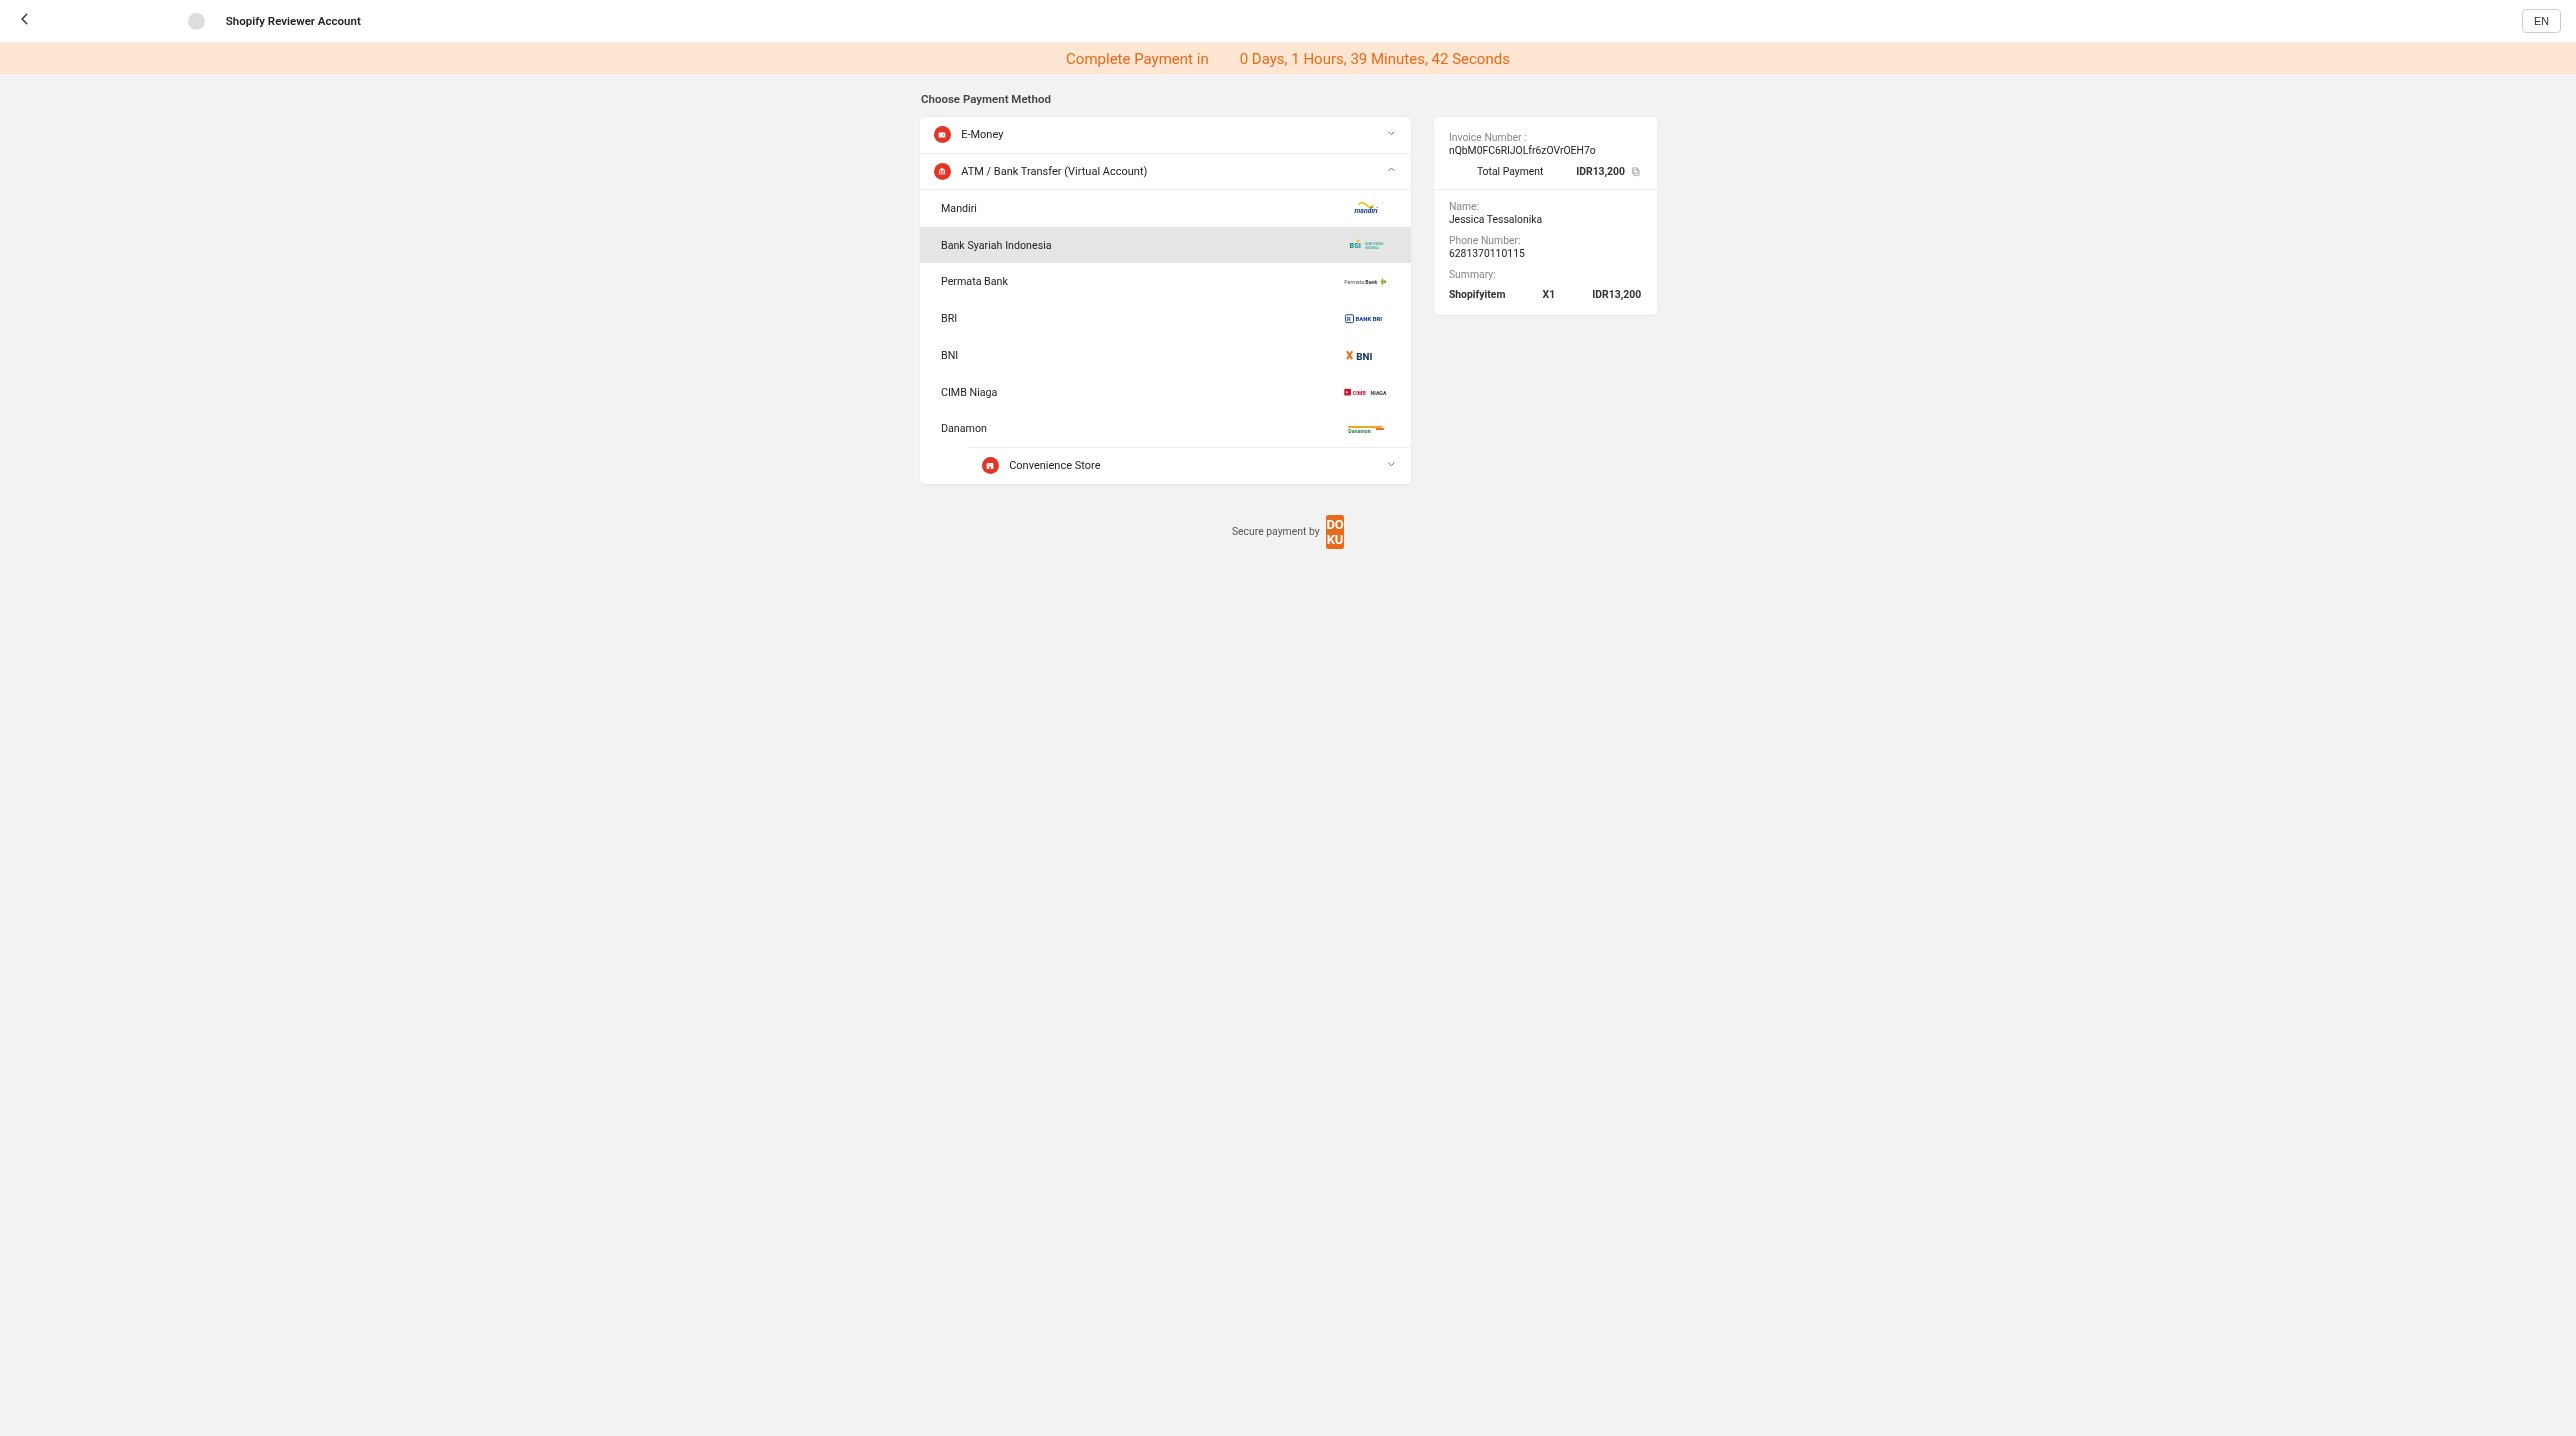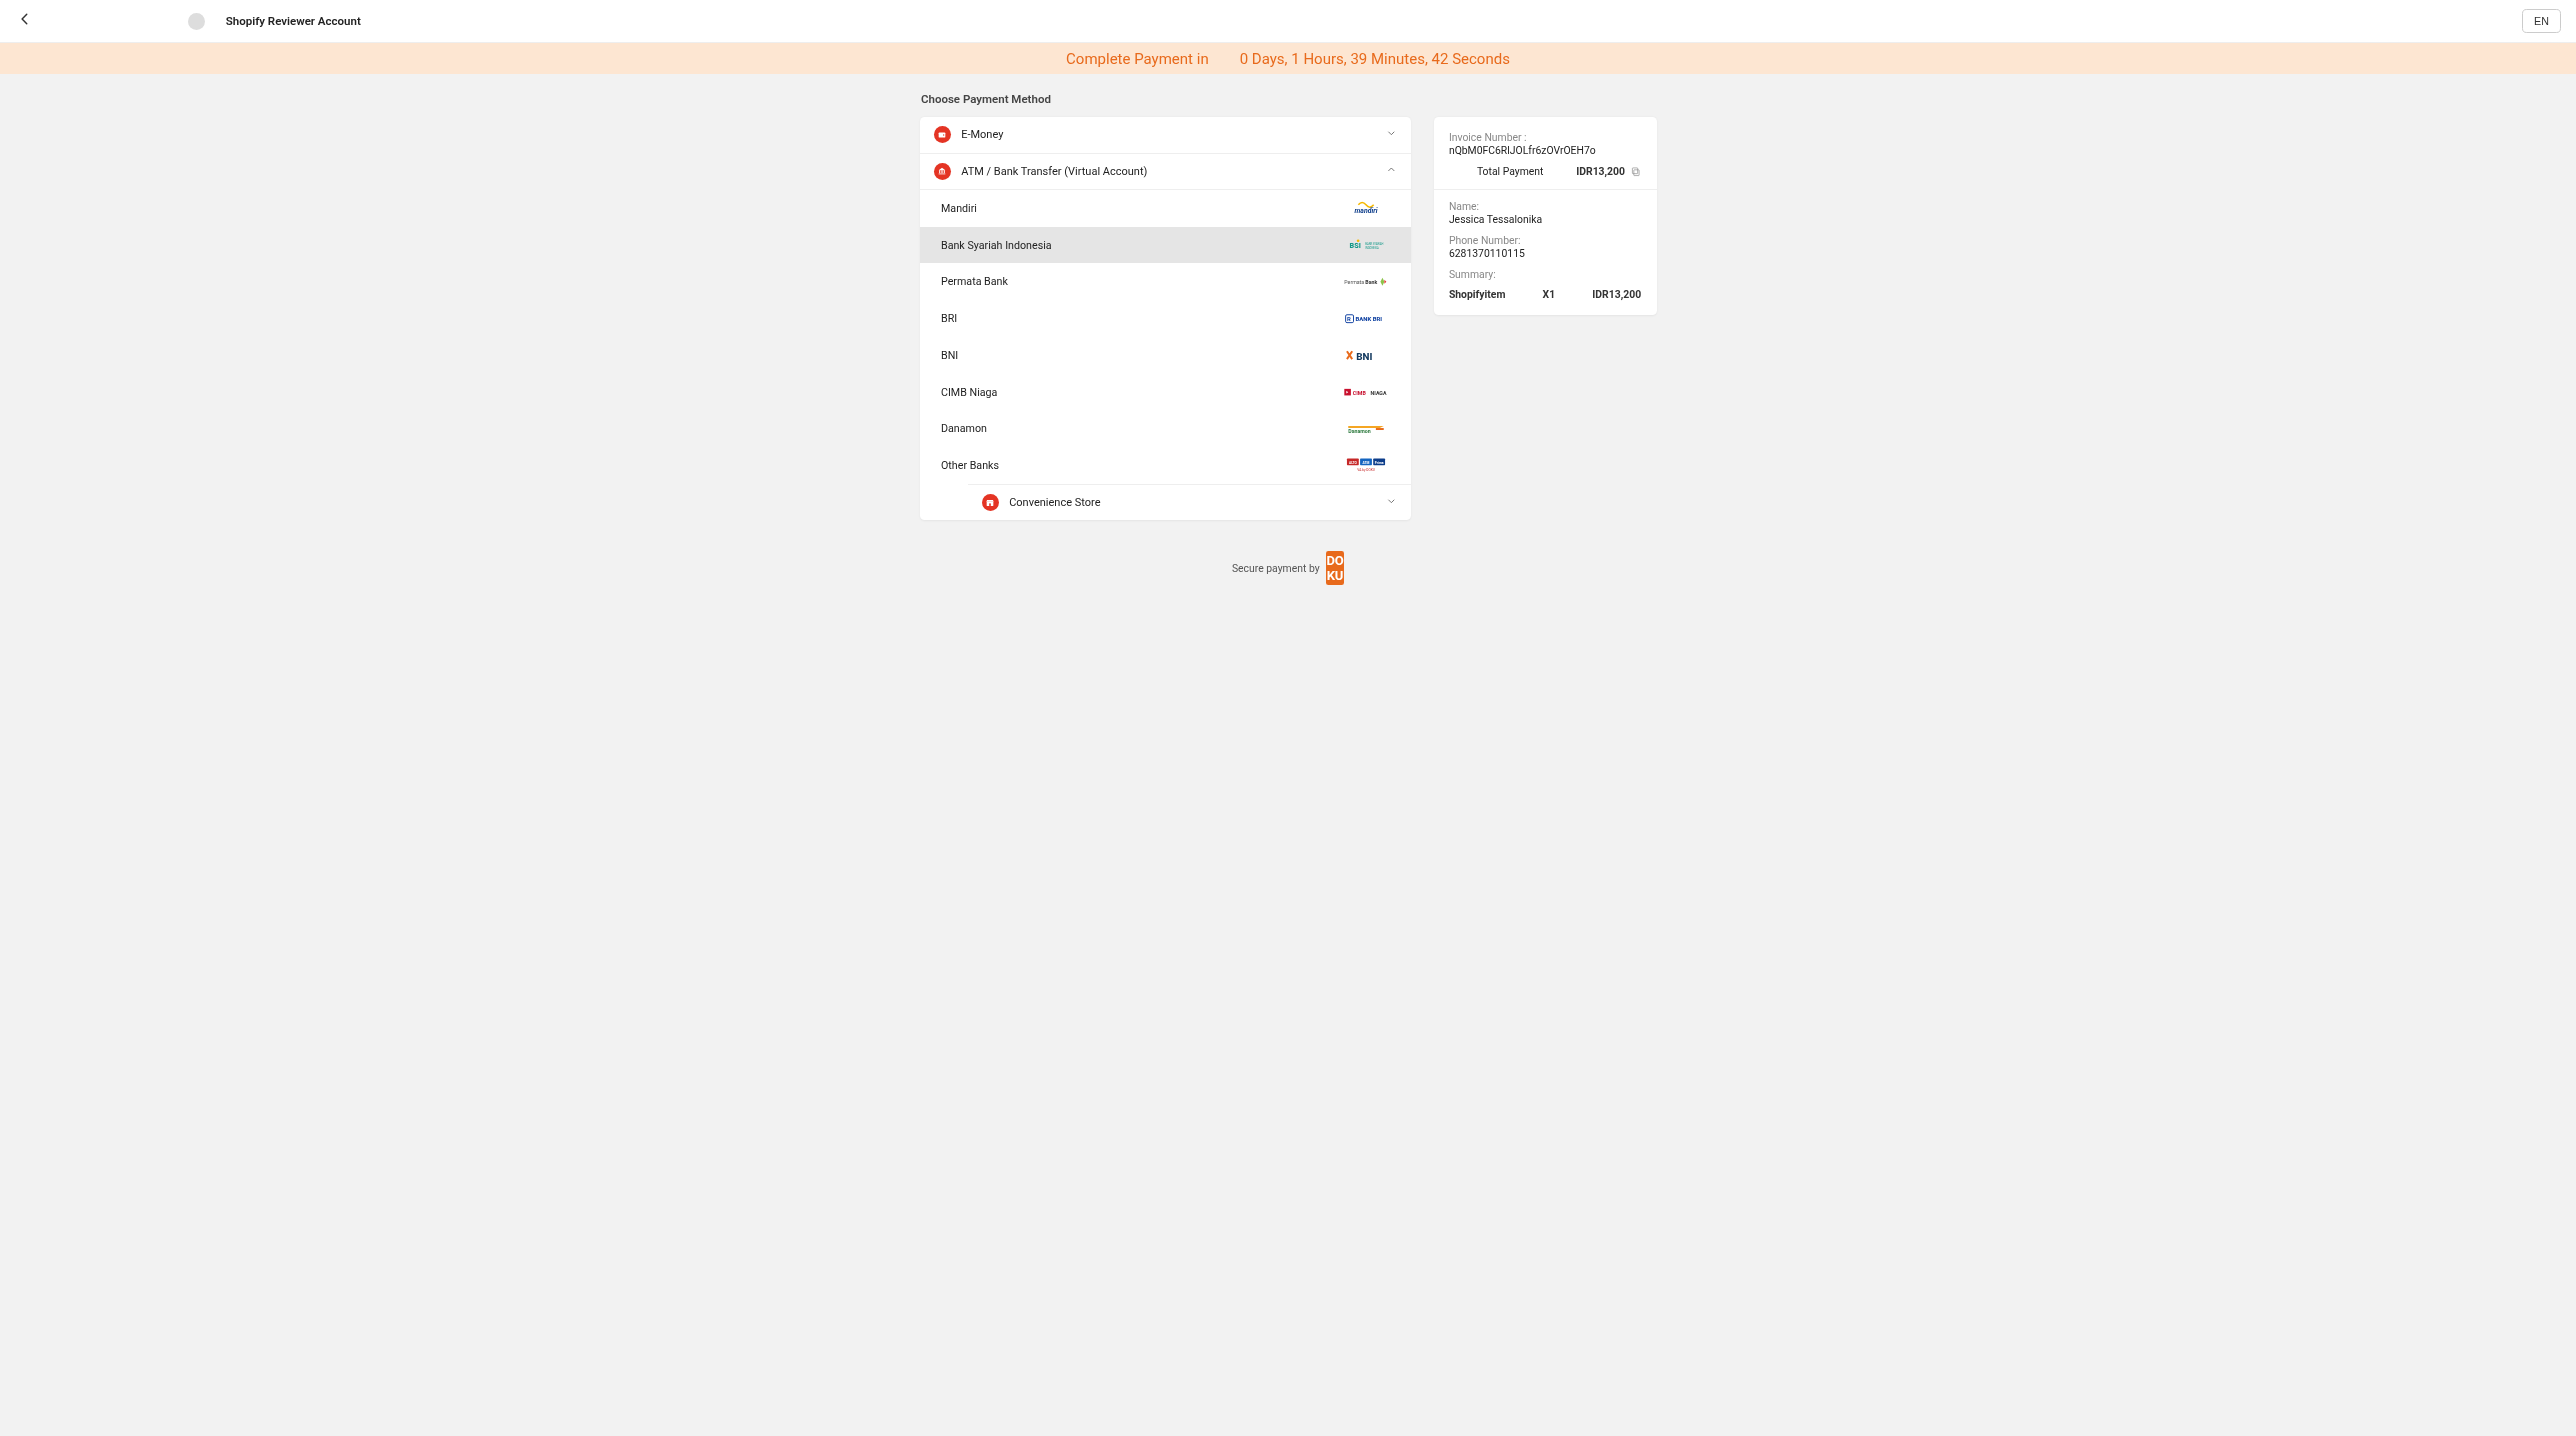--- a/index.html
+++ b/index.html
@@ -331,34 +331,20 @@
             <span>Danamon</span>
             <span class="bank-logo">
               <svg viewBox="0 0 70 20" width="54" height="15.4" style="font-size:14px">
                   <path d="M8 6h54l-6 3H8z" fill="#f5a623"></path>
                   <rect x="50" y="9" width="12" height="3" fill="#e86a1c"></rect>
                   <text x="8" y="17" font-size="8" font-weight="700" fill="#2d7a3e">Danamon</text>
                 </svg>
             </span>
           </div>
 
-          <div class="bank-row">
-            <span>Other Banks</span>
-            <span class="bank-logo">
-              <svg viewBox="0 0 70 24" width="54" height="18.4" style="font-size:14px">
-                <rect x="6" y="2" width="18" height="10" rx="1" fill="#c62828"></rect>
-                  <text x="15" y="10" text-anchor="middle" font-size="5" fill="#fff" font-weight="700">ALTO</text>
-                <rect x="26" y="2" width="18" height="10" rx="1" fill="#1565c0"></rect>
-                  <text x="35" y="10" text-anchor="middle" font-size="5" fill="#fff" font-weight="700">ATM</text>
-                <rect x="46" y="2" width="18" height="10" rx="1" fill="#0d3d8a"></rect>
-                  <text x="55" y="10" text-anchor="middle" font-size="5" fill="#fff" font-weight="700">Prima</text>
-                <text x="35" y="21" text-anchor="middle" font-size="5" fill="#c62828">VA by DOKU</text>
-              </svg>
-            </span>
-          </div>
 
         </div>
 
         <div class="method-row" style="border-top:0.8px solid #eee">
           <div class="m-icon">
             <svg viewBox="0 0 24 24">
                 <path d="M4 9h16v9a1 1 0 0 1-1 1H5a1 1 0 0 1-1-1z" fill="#fff"></path>
                 <path d="M3 9l2-4h14l2 4z" fill="#fff"></path>
                 <rect x="10" y="13" width="4" height="6" fill="#e43424"></rect>
               </svg>

